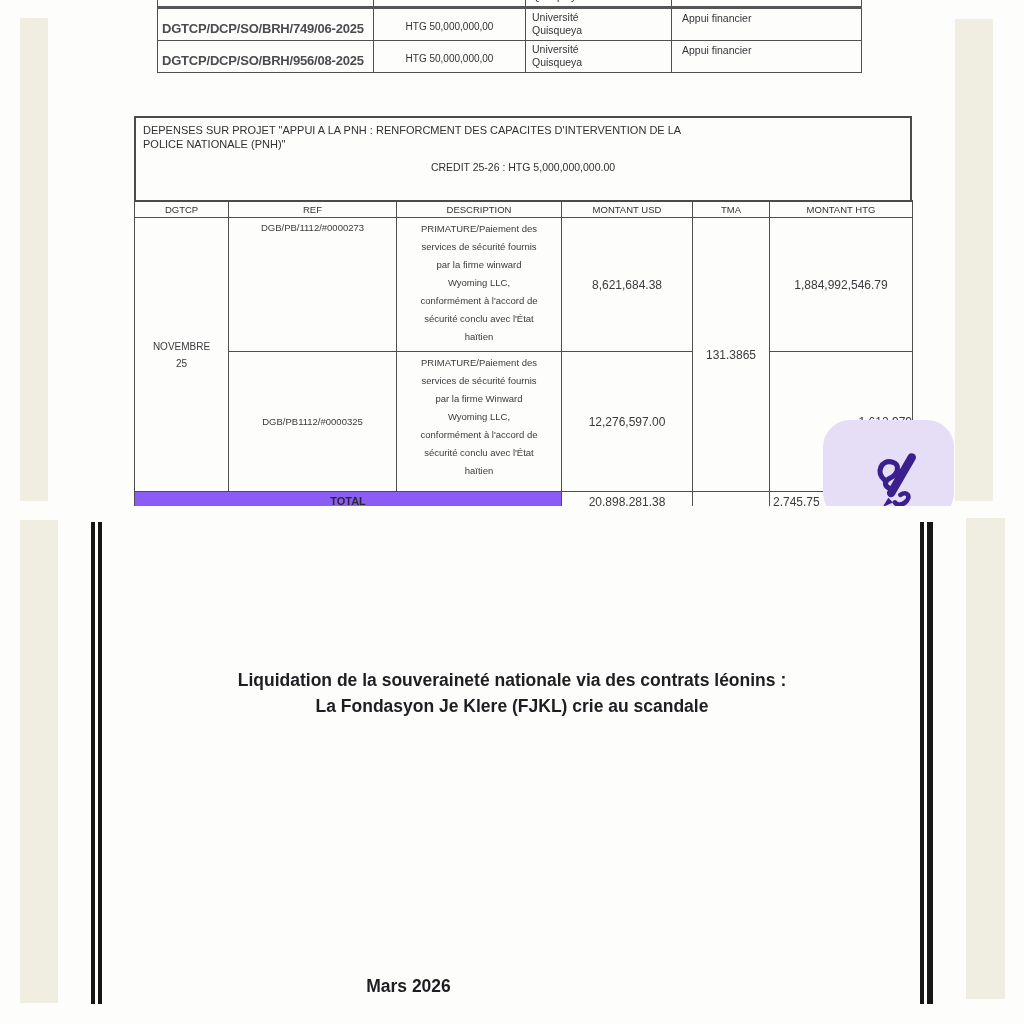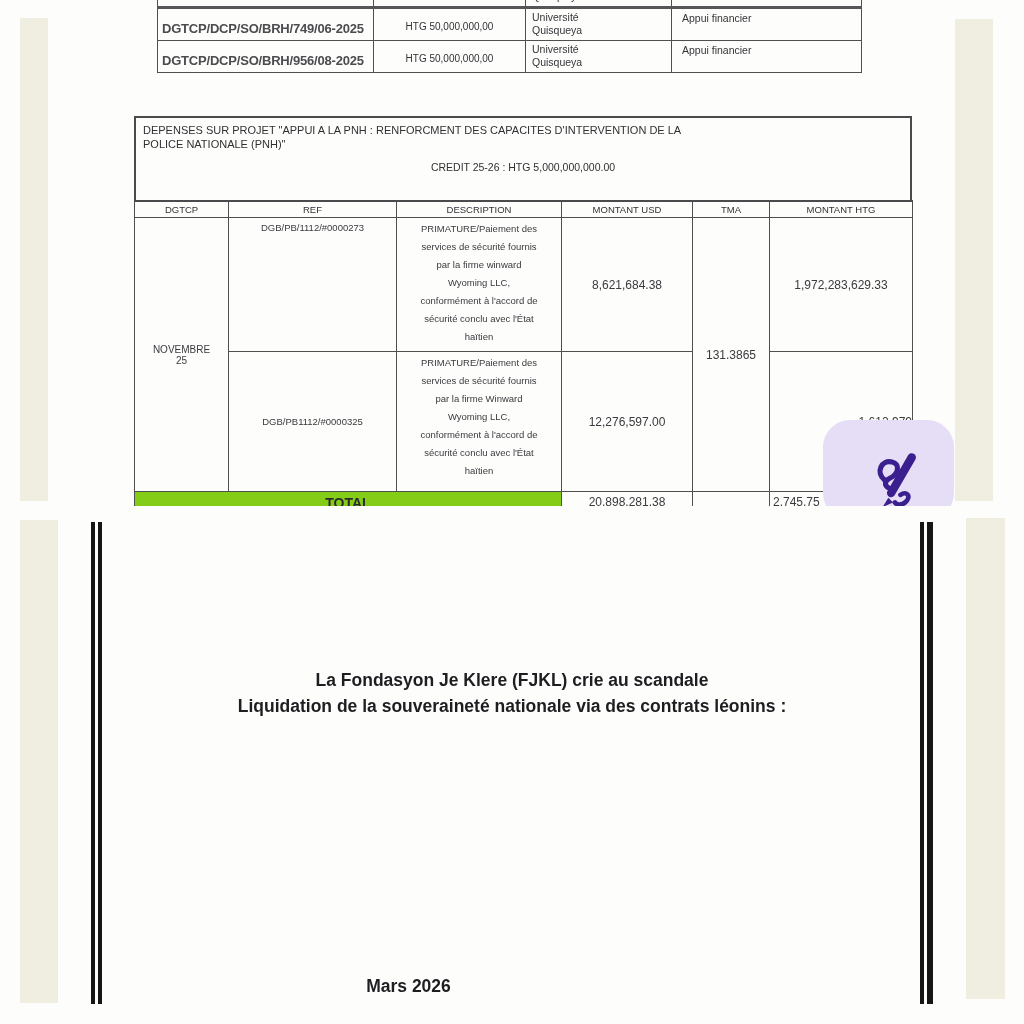--- a/index.html
+++ b/index.html
@@ -41,23 +41,23 @@
     padding:2px 0; color:#313135; height:16px;
   }
   .t2 td {
     border:1.6px solid #4f4f52; font-size:9.5px; color:#3a3a3f;
     vertical-align:top; text-align:center; padding:0;
   }
   .t2 td.mid { vertical-align:middle; }
   .t2 .desc-inner { max-width:118px; margin:0 auto; line-height:18px; padding-top:2px; }
   .t2 .ref1 { padding-top:4px; font-size:9.5px;margin-top:9px; }
   .t2 .num { font-size:12px; }
-  .t2 .month-inner { max-width:60px; margin:0 auto; line-height:11px; font-size:10px; }
+  .t2 .month-inner { max-width:60px; margin:0 auto; line-height:17px; font-size:10px; }
   .t2 tr.total td { vertical-align:top; padding-top:3px; height:26px; }
-  .t2 .total-label { background:#84cc16; font-weight:700; font-size:14px; color:#2a2a2e; }
+  .t2 .total-label { background:#8b5cf6; font-weight:700; font-size:11px; color:#2a2a2e; }
   .t2 .total-htg { text-align:left; padding-left:3px; }
 
   
   .icon-btn {
     position:absolute; left:823px; top:420px; width:131px; height:100px;
     border-radius:27px; background:#e6def7; z-index:5; border:none; cursor:pointer;
   }
   .icon-btn svg { position:absolute; left:40px; top:28px; }
 
   
@@ -142,21 +142,21 @@
         <tr style="height:134px;">
           <td rowspan="2" class="mid">
             <div class="month-inner">NOVEMBRE 25</div>
           </td>
           <td class="ref1">DGB/PB/1112/#0000273</td>
           <td>
             <div class="desc-inner">PRIMATURE/Paiement des services de sécurité fournis par la firme winward Wyoming LLC, conformément à l'accord de sécurité conclu avec l'État haïtien</div>
           </td>
           <td class="mid num">8,621,684.38</td>
           <td rowspan="2" class="mid num">131.3865</td>
-          <td class="mid num">1,972,283,629.33</td>
+          <td class="mid num">1,884,992,546.79</td>
         </tr>
         <tr style="height:140px;">
           <td class="mid">DGB/PB1112/#0000325</td>
           <td>
             <div class="desc-inner">PRIMATURE/Paiement des services de sécurité fournis par la firme Winward Wyoming LLC, conformément à l'accord de sécurité conclu avec l'État haïtien</div>
           </td>
           <td class="mid num">12,276,597.00</td>
           <td class="mid num" style="text-align:right;padding-left:16px;">1,612,979</td>
         </tr>
         <tr class="total">
@@ -182,20 +182,20 @@
   <div class="page" id="page2">
     <div class="stripe" style="left:20px;top:3px;width:38px;height:483px;"></div>
     <div class="stripe" style="left:966px;top:1px;width:39px;height:481px;"></div>
 
     <div class="vline" style="left:91px;width:4px;"></div>
     <div class="vline" style="left:98px;width:4px;"></div>
     <div class="vline" style="left:920px;width:4px;"></div>
     <div class="vline" style="left:927px;width:6px;"></div>
 
     <div class="p2title">
+      <div>Liquidation de la souveraineté nationale via des contrats léonins :</div>
       <div>La Fondasyon Je Klere (FJKL) crie au scandale</div>
-      <div>Liquidation de la souveraineté nationale via des contrats léonins :</div>
     </div>
 
     <div class="p2date">Mars 2026</div>
   </div>
 
 </div>
 
 </body></html>

